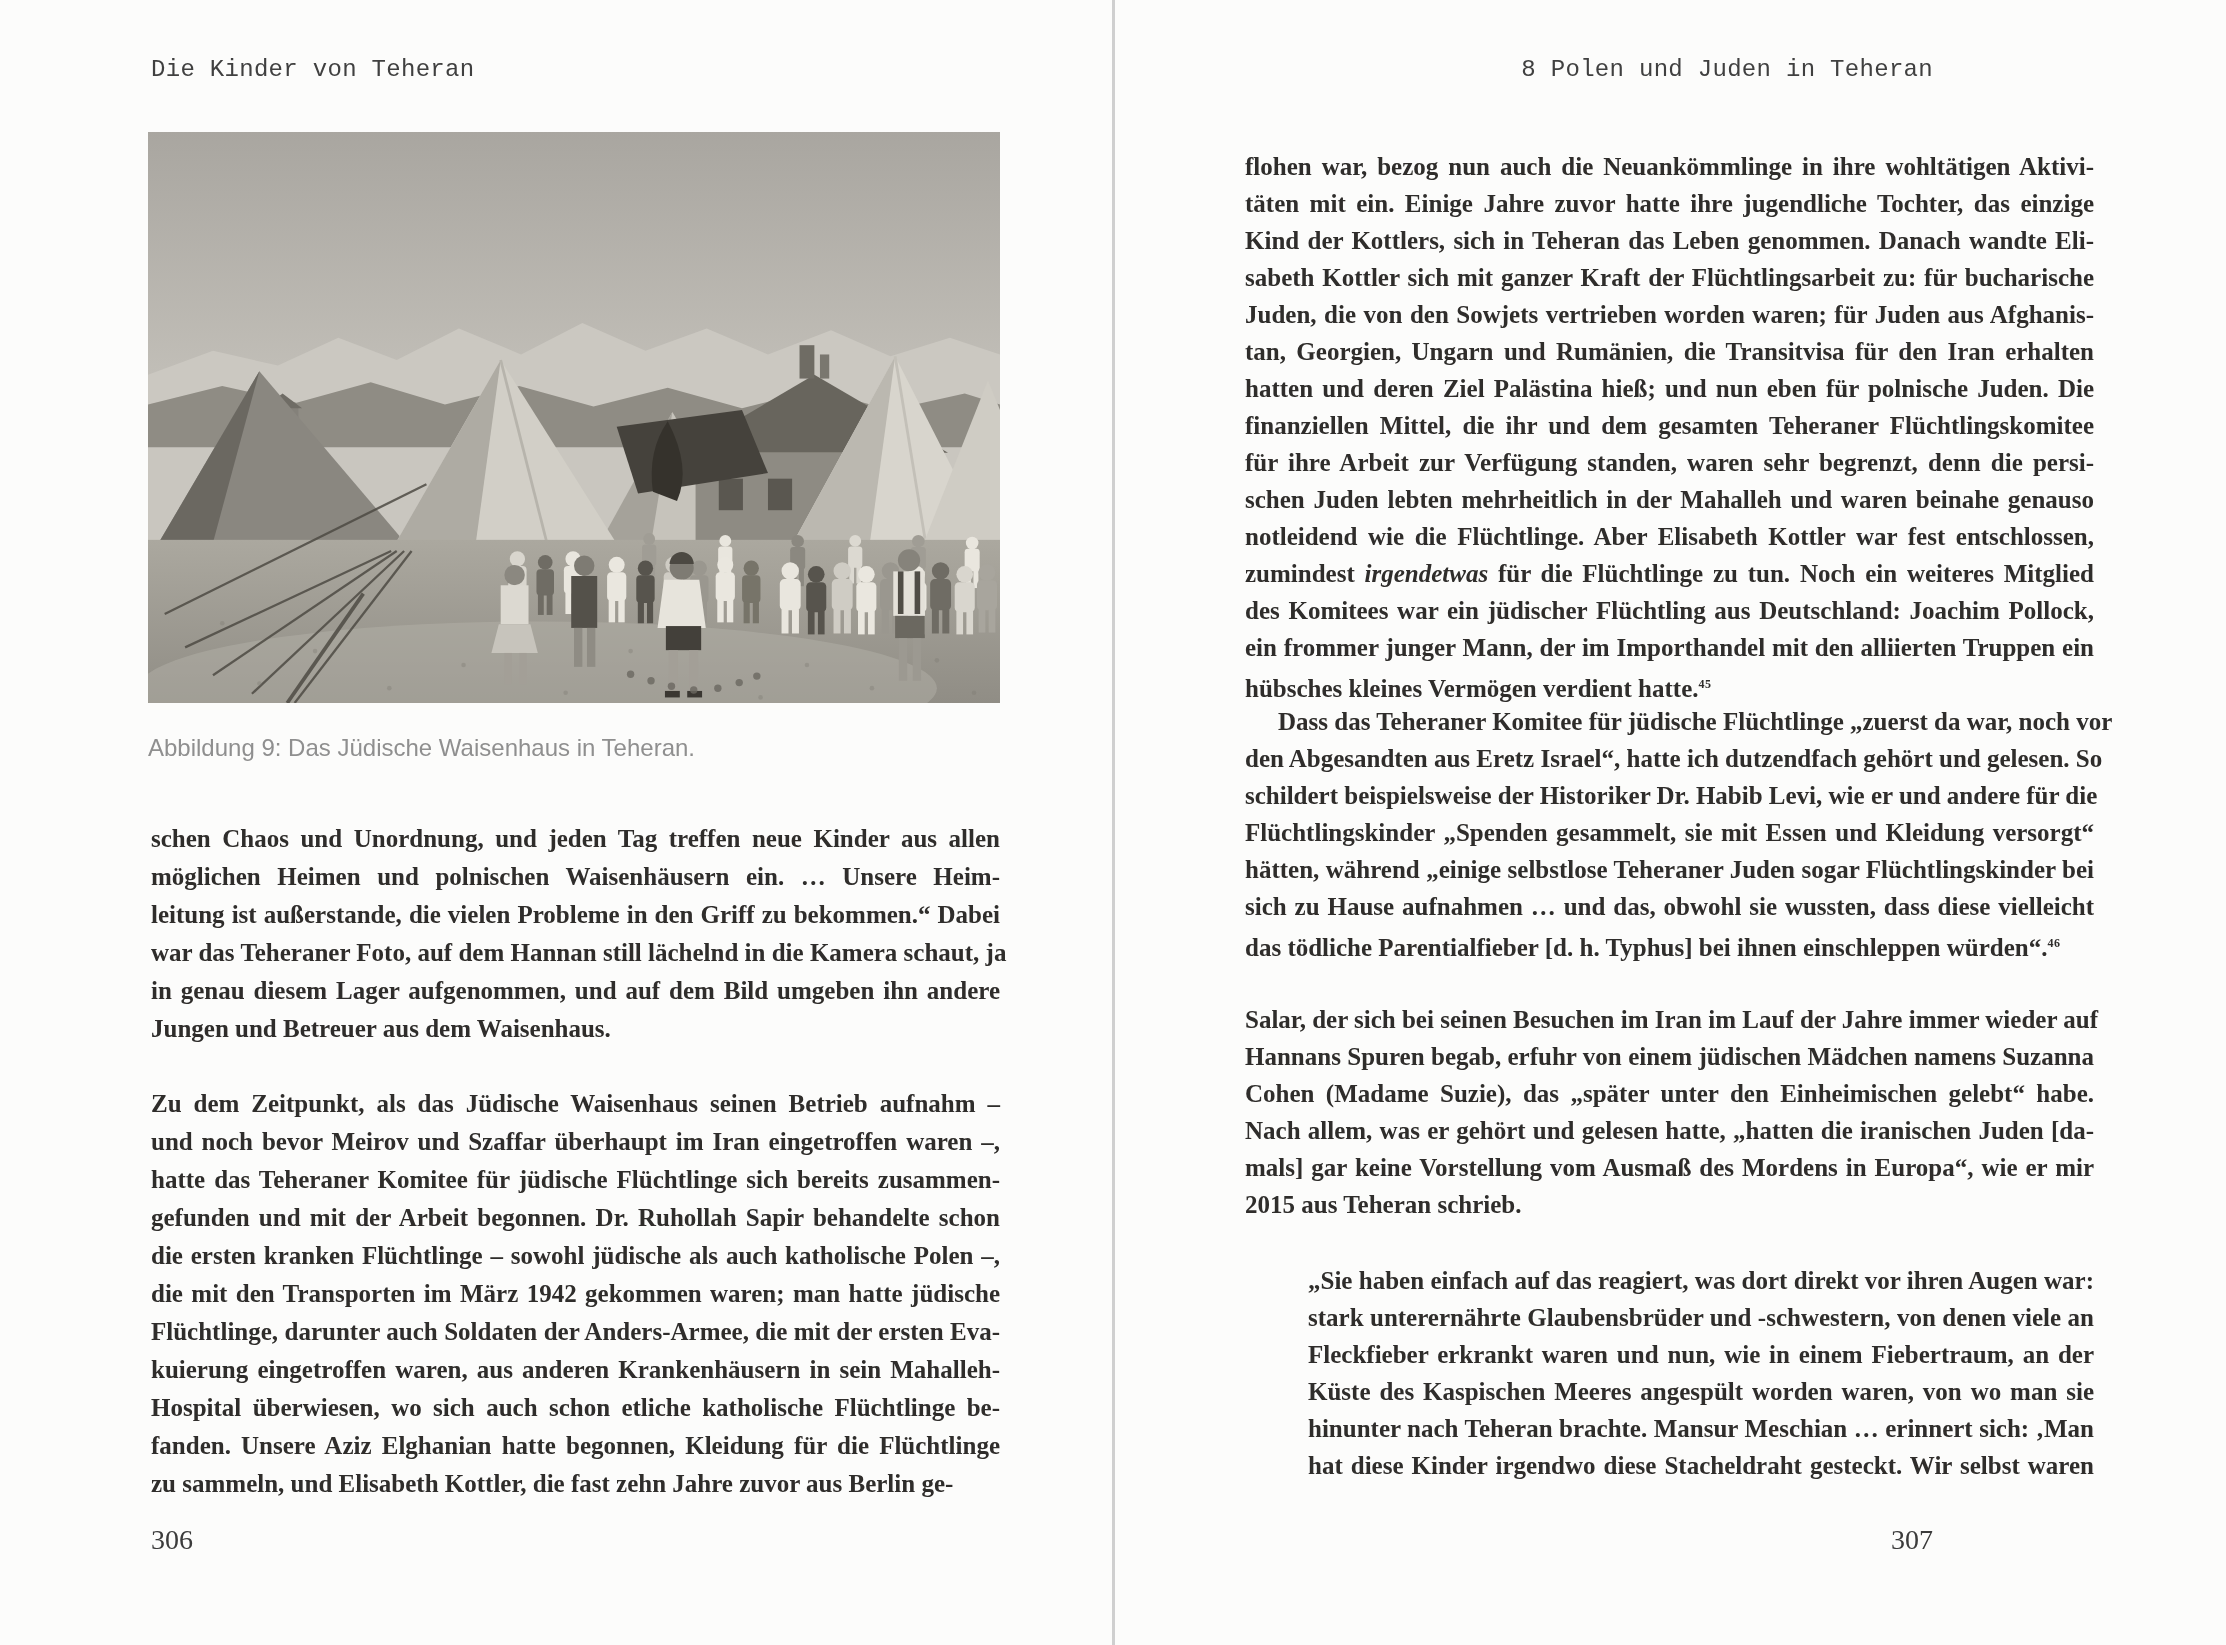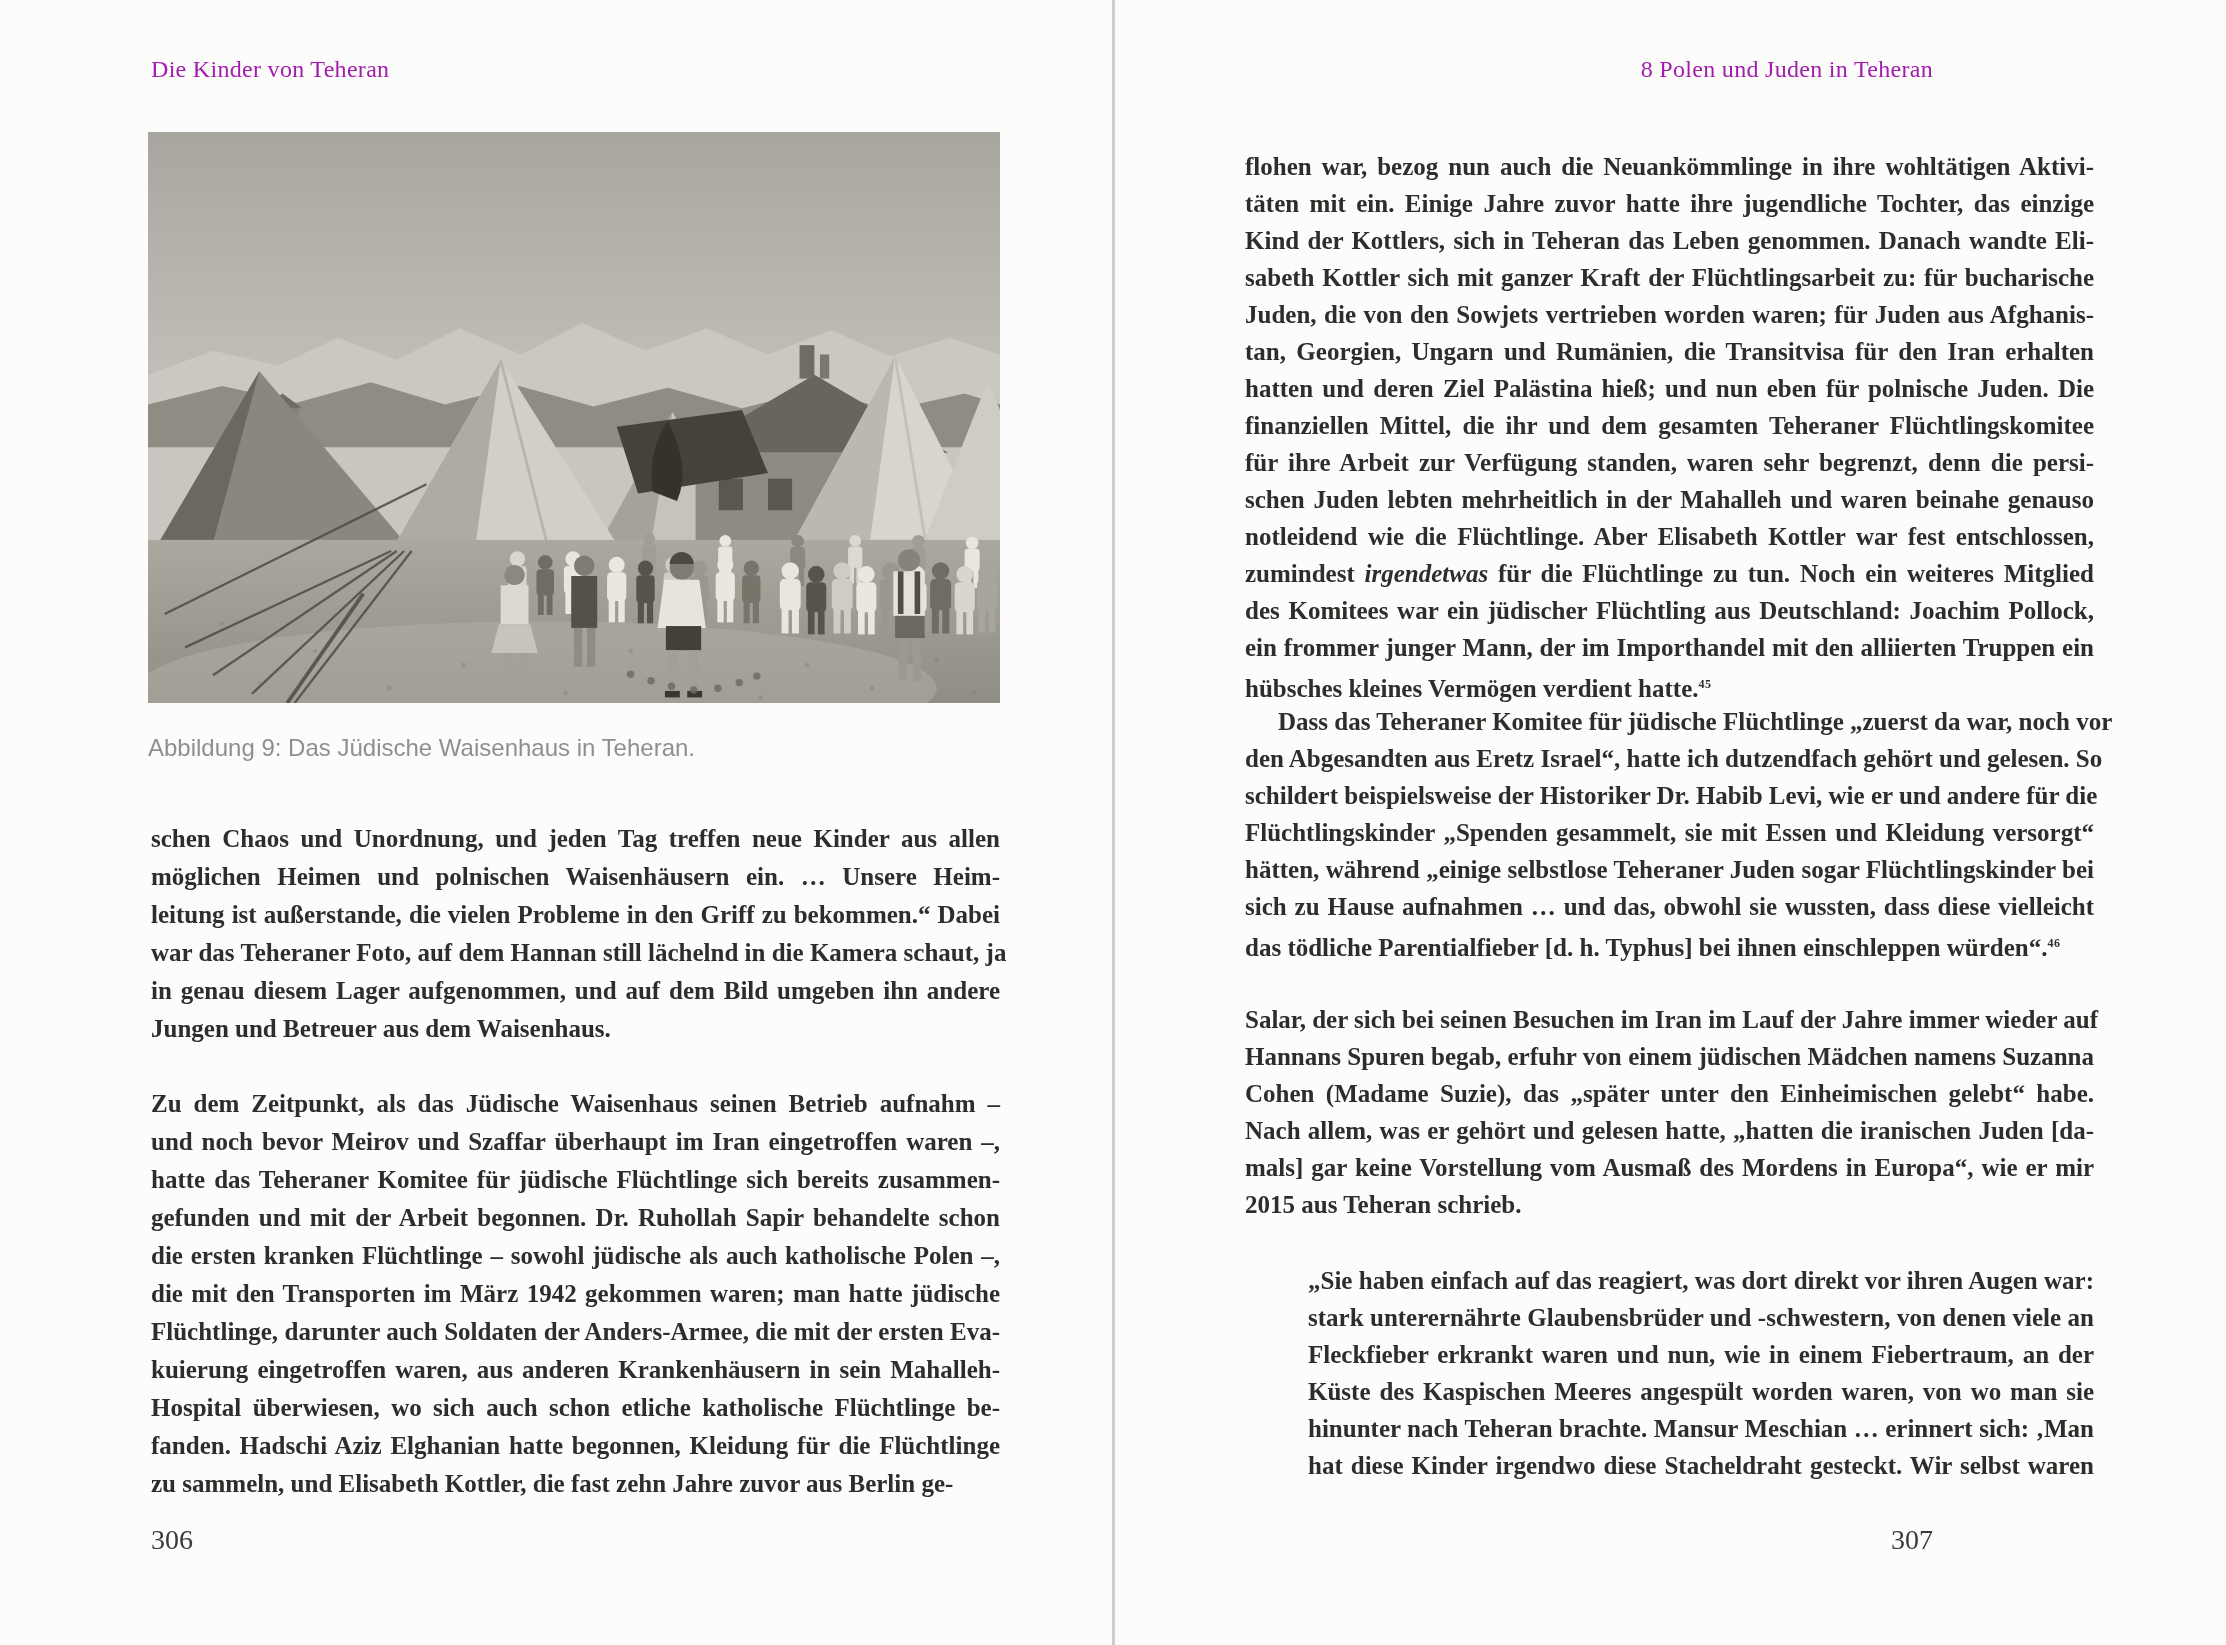--- a/index.html
+++ b/index.html
@@ -8,22 +8,22 @@
     background:#fcfcfb;color:#2f2d2b;
     font-family:"Liberation Serif", serif;
   }
   .spread{position:absolute;inset:0;}
   .divider{position:absolute;left:1112px;top:0;width:2.8px;height:1646px;background:#cfcfcf;}
   .page{position:absolute;top:0;height:1646px;}
   .page-left{left:0;width:1112px;}
   .page-right{left:1115px;width:952px;}
   .runhead{
     position:absolute;top:56px;
-    font-family:Liberation Serif, serif;
-    font-size:24px;color:#a21caf;letter-spacing:0.3px;white-space:nowrap;
+    font-family:Liberation Mono, monospace;
+    font-size:24px;color:#404040;letter-spacing:0.3px;white-space:nowrap;
   }
   .runhead-left{left:151px;}
   .runhead-right{right:134px;}
   .photo-frame{position:absolute;left:148px;top:132px;width:852px;height:571px;background:#c9c6bf;}
   .photo-frame svg{display:block;width:852px;height:571px;}
   .caption{
     position:absolute;left:148px;top:724px;
     font-family:"Liberation Sans", sans-serif;
     font-size:24px;color:#8f8f8f;white-space:nowrap;margin-top:10px;
   }
@@ -232,21 +232,21 @@
       <div>
         <div class="line">Zu dem Zeitpunkt, als das Jüdische Waisenhaus seinen Betrieb aufnahm –</div>
         <div class="line">und noch bevor Meirov und Szaffar überhaupt im Iran eingetroffen waren –,</div>
         <div class="line">hatte das Teheraner Komitee für jüdische Flüchtlinge sich bereits zusammen-</div>
         <div class="line">gefunden und mit der Arbeit begonnen. Dr. Ruhollah Sapir behandelte schon</div>
         <div class="line">die ersten kranken Flüchtlinge – sowohl jüdische als auch katholische Polen –,</div>
         <div class="line">die mit den Transporten im März 1942 gekommen waren; man hatte jüdische</div>
         <div class="line">Flüchtlinge, darunter auch Soldaten der Anders-Armee, die mit der ersten Eva-</div>
         <div class="line">kuierung eingetroffen waren, aus anderen Krankenhäusern in sein Mahalleh-</div>
         <div class="line">Hospital überwiesen, wo sich auch schon etliche katholische Flüchtlinge be-</div>
-        <div class="line">fanden. Hadschi Aziz Elghanian hatte begonnen, Kleidung für die Flüchtlinge</div>
+        <div class="line">fanden. Unsere Aziz Elghanian hatte begonnen, Kleidung für die Flüchtlinge</div>
         <div class="line last">zu sammeln, und Elisabeth Kottler, die fast zehn Jahre zuvor aus Berlin ge-</div>
       </div>
     </div>
 
     <div class="pagenum pagenum-left">306</div>
   </div>
 
   <div class="page page-right">
 
     <div class="runhead runhead-right">8  Polen und Juden in Teheran</div>

